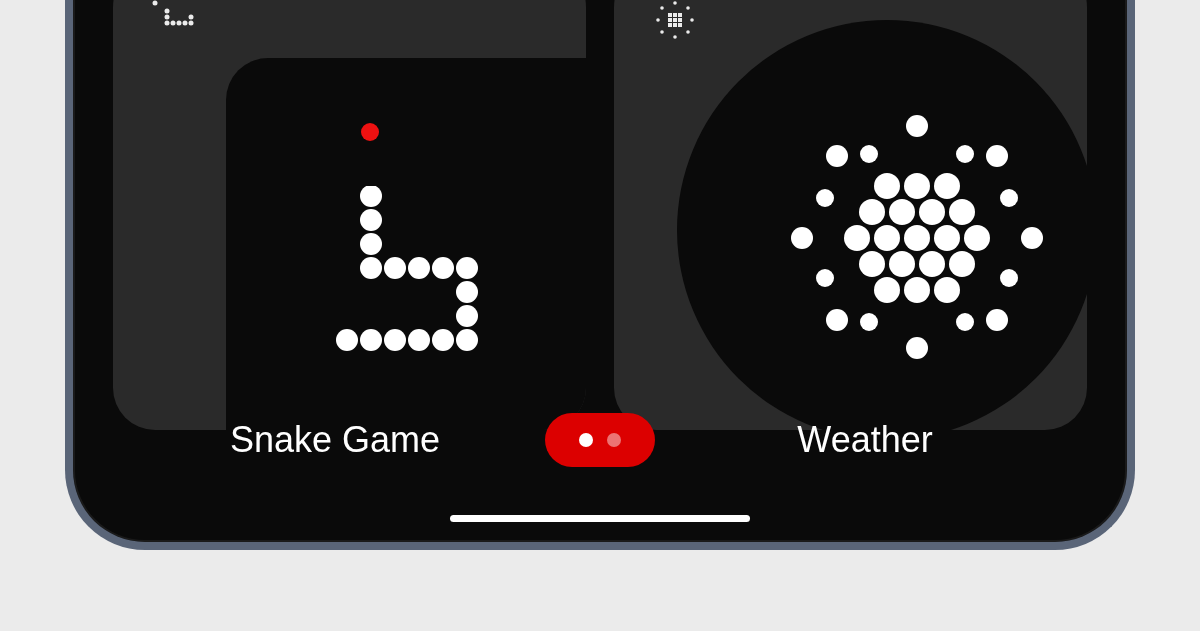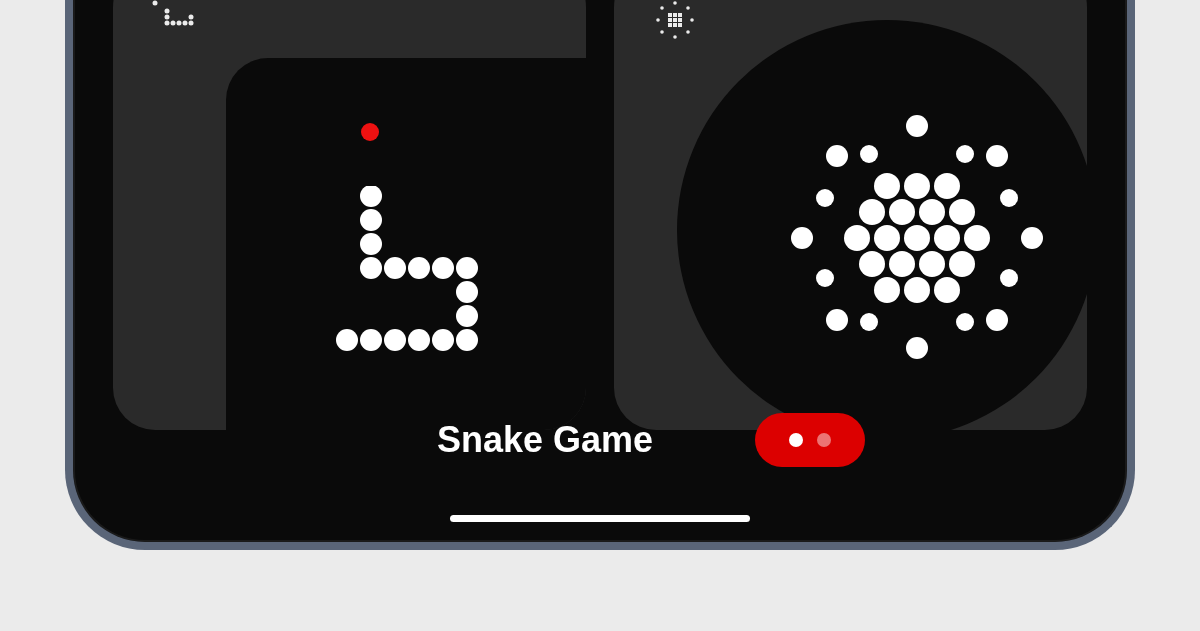--- a/index.html
+++ b/index.html
@@ -91,21 +91,21 @@
       left: 0;
       right: 0;
       display: flex;
       align-items: center;
       justify-content: center;
       gap: 0;
     }
     .tile-label {
       color: #fff;
       font-size: 36px;
-      font-weight: 700;
+      font-weight: 400;
       width: 420px;
       text-align: center;
     }
     .page-indicator {
       background: #dc0000;
       border-radius: 32px;
       padding: 20px 34px;
       display: flex;
       gap: 14px;
       align-items: center;
@@ -257,16 +257,17 @@
     </div>
 
   </div>
 
   <div class="labels-row">
     <div class="tile-label">Snake Game</div>
     <div class="page-indicator">
       <div class="page-dot active"></div>
       <div class="page-dot"></div>
     </div>
+    <div class="tile-label">Weather</div>
   </div>
 
   <div class="home-indicator"></div>
 </div>
 
 </body></html>

